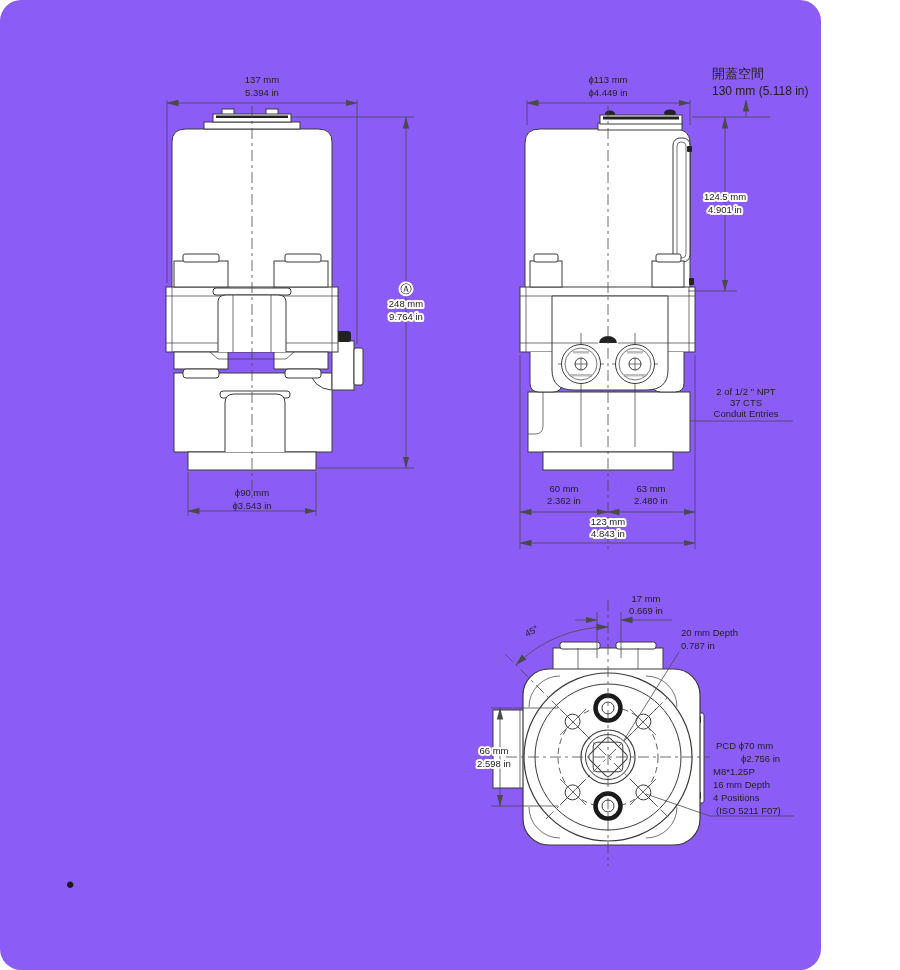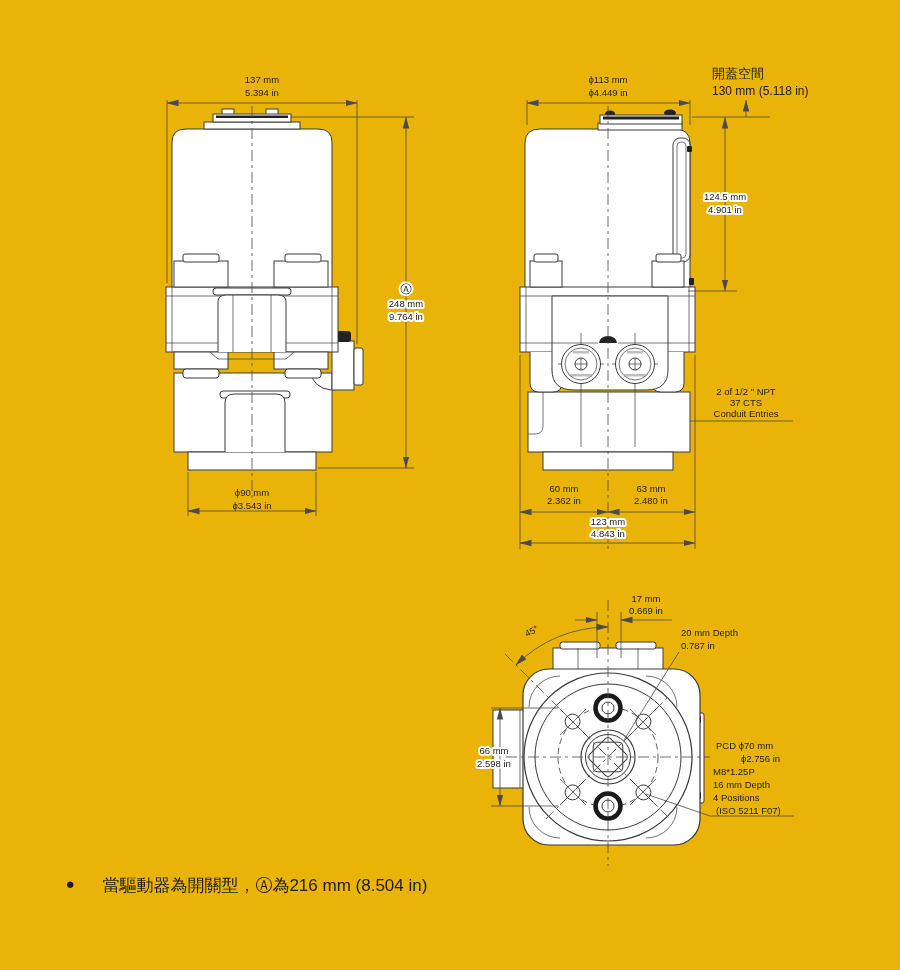--- a/index.html
+++ b/index.html
@@ -1,17 +1,17 @@
 <!DOCTYPE html>
 <html><head>
 <meta charset="utf-8">
 <style>
   html,body{margin:0;padding:0;background:#fff;}
-  .canvas{position:relative;width:900px;height:970px;background:#eab308;overflow:hidden;
-          font-family:"Liberation Sans","DejaVu Sans",sans-serif;}
+  .canvas{position:relative;width:821px;height:970px;background:#8b5cf6;overflow:hidden;
+          font-family:"Liberation Sans","DejaVu Sans",sans-serif;border-radius:21px;}
   svg{position:absolute;left:0;top:0;}
   svg text{font-family:"Liberation Sans","DejaVu Sans",sans-serif;font-size:9.5px;fill:#222;}
   .mid{text-anchor:middle;}
   .halo{paint-order:stroke;stroke:#fff;stroke-width:4px;stroke-linejoin:round;}
   .cjk{font-size:13px;}
   .val{font-size:12px;}
   .ol{fill:#fff;stroke:#3a3a3a;stroke-width:1;}
   .ol2{fill:#fff;stroke:#3a3a3a;stroke-width:1.2;}
   .ln{fill:none;stroke:#3a3a3a;stroke-width:1;}
   .thin{stroke-width:.7;}
@@ -257,15 +257,14 @@
     <text x="713" y="788">16 mm Depth</text>
     <text x="713" y="801">4 Positions</text>
     <text x="716" y="814">(ISO 5211 F07)</text>
     <line class="dim" x1="646" y1="794" x2="710" y2="816"></line>
     <line class="dim" x1="710" y1="816" x2="794" y2="816"></line>
   </g>
 </svg>
 
 <div class="footnote">
   <span class="bullet">•</span>
-  <span class="ftext">當驅動器為開關型，Ⓐ為216 mm (8.504 in)</span>
 </div>
 </div>
 
 </body></html>

